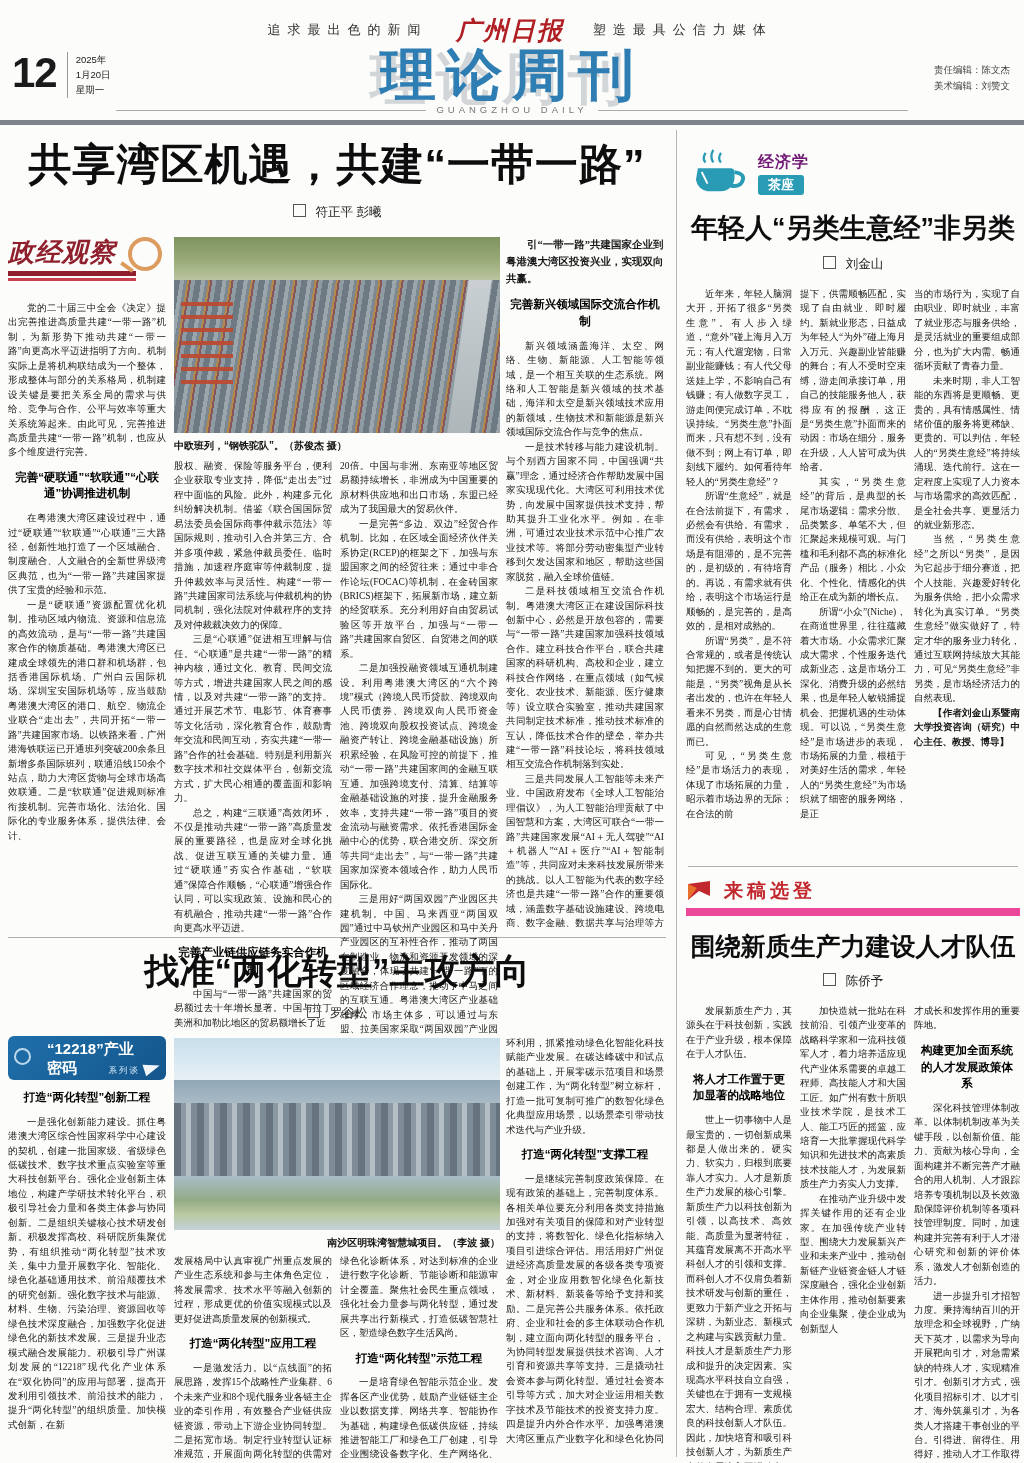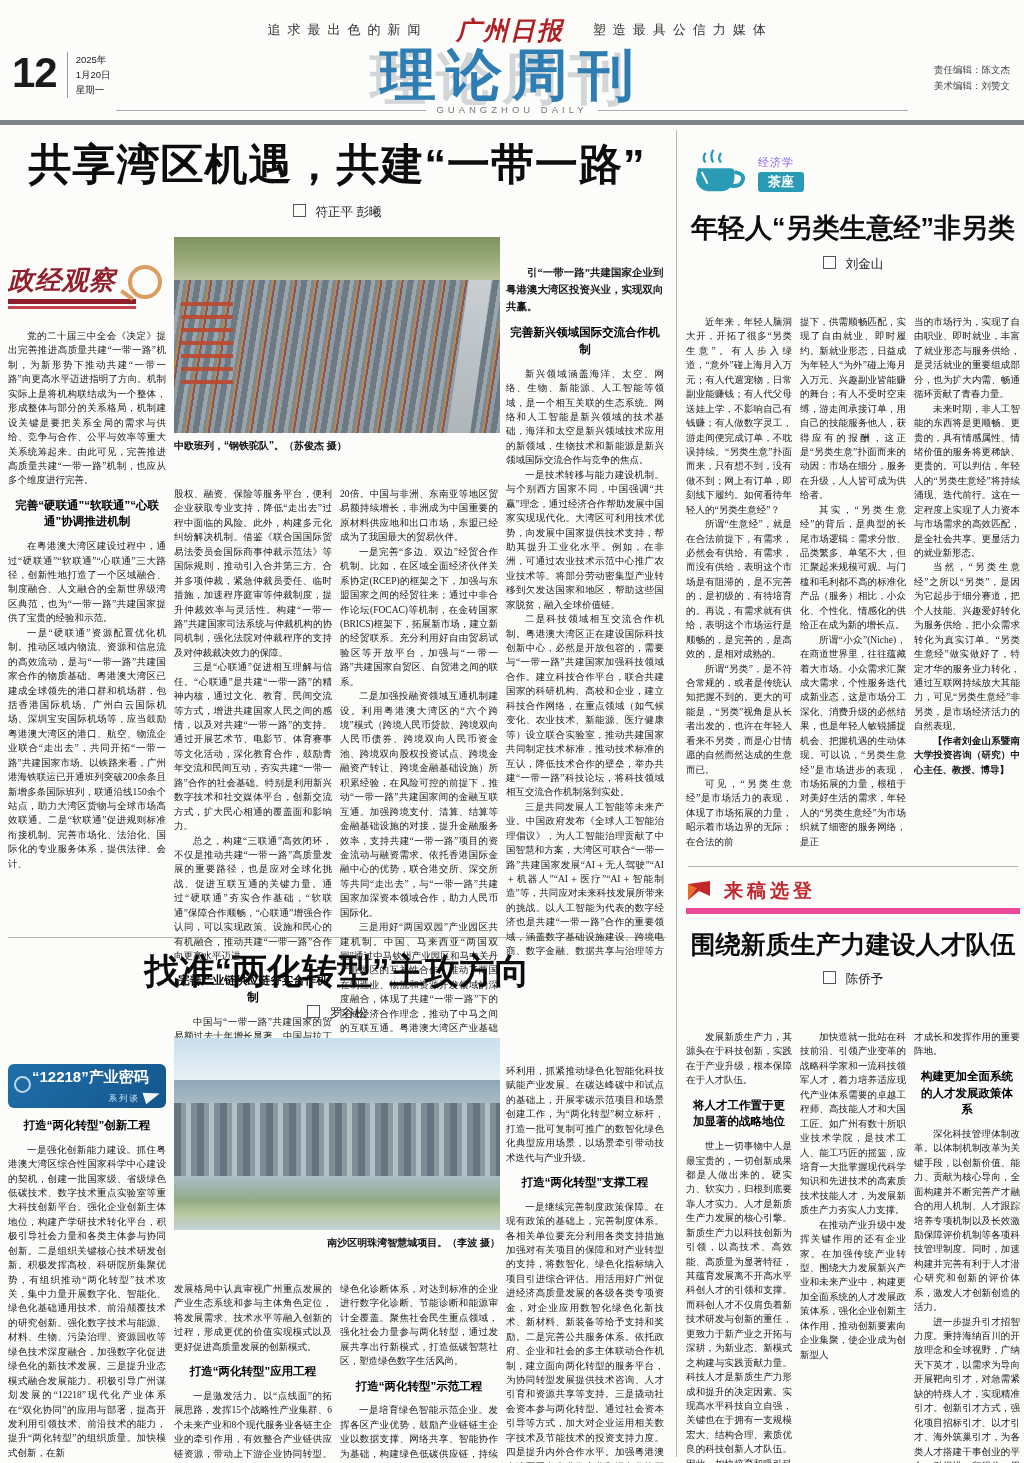--- a/index.html
+++ b/index.html
@@ -20,21 +20,21 @@
   .head-bar{position:absolute;top:120px;left:0;width:100%;height:5px;background:#7d848b;}
   
   .vrule{position:absolute;left:676px;top:130px;bottom:6px;width:1px;background:#b6b6b2;}
   .hrule-left{position:absolute;left:8px;top:937px;width:658px;height:1px;background:#b0b0ac;}
   .hrule-right{position:absolute;left:688px;top:866px;width:330px;height:1px;background:#b0b0ac;}
   .art{position:absolute;}
   .hl{width:100%;text-align:center;font-weight:900;color:#0d0d0d;font-family:"Liberation Sans",sans-serif;}
   .byline{width:100%;text-align:center;font-size:12.5px;color:#222;margin-top:10px;}
   .byline .bx{display:inline-block;width:11px;height:11px;border:1.5px solid #555;vertical-align:-1px;margin-right:10px;}
   .cols{display:flex;position:relative;margin-top:14px;}
-  .col{overflow:hidden;margin-top:28px;}
+  .col{overflow:hidden;}
   .bt{margin:0;font-size:9.5px;line-height:1.52;text-align:justify;text-indent:2em;
       font-family:"Liberation Serif",serif;color:#161616;}
   .sub{font-size:11.5px;font-weight:bold;text-align:center;margin:9px 4px;line-height:1.45;
        font-family:"Liberation Sans",sans-serif;color:#000;}
   .fnote{font-weight:bold;}
   .intro-q{margin:2px 0 6px;font-size:10.5px;font-weight:bold;line-height:1.6;text-indent:2em;
        font-family:"Liberation Serif",serif;}
   .caption{font-size:10px;font-weight:bold;text-align:left;margin-top:4px;color:#111;
        font-family:"Liberation Sans",sans-serif;}
   
@@ -55,30 +55,30 @@
        background:linear-gradient(180deg,#a9bdc8 0%,#93ab85 45%,#b9c9a0 70%,#c3d1d8 100%);}
   
   .badge-zj{position:relative;width:158px;height:58px;margin-bottom:8px;}
   .badge-zj .txt{font-size:26px;font-weight:900;color:#8f1f2c;letter-spacing:1px;font-style:italic;}
   .badge-zj .bar1{position:absolute;left:0;top:36px;width:128px;height:5px;background:#8f1f2c;}
   .badge-zj .bar2{position:absolute;left:0;top:43px;width:128px;height:3px;background:#c5424e;}
   .badge-zj .mag{position:absolute;left:120px;top:2px;width:26px;height:26px;border:4px solid #dd9c5f;border-radius:50%;}
   .badge-zj .mag:after{content:"";position:absolute;left:-12px;top:24px;width:14px;height:4px;background:#dd9c5f;transform:rotate(35deg);}
   .badge-tea{display:flex;align-items:center;height:62px;margin-left:6px;}
   .badge-tea .labels{margin-left:8px;}
-  .badge-tea .t1{font-size:11px;font-weight:400;color:#8b5cf6;letter-spacing:1px;}
+  .badge-tea .t1{font-size:16px;font-weight:700;color:#701a75;letter-spacing:1px;}
   .badge-tea .t2{display:inline-block;margin-top:2px;padding:1px 10px;font-size:13px;font-weight:bold;color:#fff;background:#2a9bb5;border-radius:3px;}
   .badge-12218{position:relative;width:158px;height:44px;background:linear-gradient(135deg,#1f6faa,#14568c);
-       border-radius:6px;color:#fff;margin-bottom:8px;padding:4px 8px;box-sizing:border-box;}
+       border-radius:6px;color:#fff;margin-bottom:8px;padding:4px 23px;box-sizing:border-box;}
   .badge-12218 .line1{font-size:15px;font-weight:900;letter-spacing:0;}
   .badge-12218 .line2{position:absolute;right:26px;bottom:3px;font-size:8.5px;color:#cfe3f2;letter-spacing:2px;}
   .badge-12218 .plane{position:absolute;right:6px;bottom:6px;width:0;height:0;border-left:16px solid #fff;
        border-top:6px solid transparent;border-bottom:6px solid transparent;transform:rotate(-18deg);opacity:.95;}
   .badge-12218 .ring{position:absolute;left:6px;top:12px;width:13px;height:13px;border:2px solid #bcd8ec;border-radius:50%;}
-  .badge-lg{display:flex;align-items:center;border-bottom:6px solid #ec4899;padding-bottom:4px;}
+  .badge-lg{display:flex;align-items:center;border-bottom:8px solid #ec4899;padding-bottom:4px;}
   .badge-lg .txt{font-size:19px;font-weight:900;color:#c1272d;letter-spacing:4px;margin-left:8px;}
   
   .cup-svg{width:58px;height:52px;}
   .ribbon-svg{width:30px;height:24px;}
 </style>
 </head>
 <body>
 
 <div class="page">
 
@@ -250,21 +250,21 @@
     <div class="byline"><span class="bx"></span><span>陈侨予</span></div>
     <div class="cols" style="height:470px;">
       <div class="col" style="width:106px;margin-right:8px;height:470px;">
         <p class="bt">发展新质生产力，其源头在于科技创新，实践在于产业升级，根本保障在于人才队伍。</p>
         <h4 class="sub">将人才工作置于更加显著的战略地位</h4>
         <p class="bt">世上一切事物中人是最宝贵的，一切创新成果都是人做出来的。硬实力、软实力，归根到底要靠人才实力。人才是新质生产力发展的核心引擎。新质生产力以科技创新为引领，以高技术、高效能、高质量为显著特征，其蕴育发展离不开高水平科创人才的引领和支撑。而科创人才不仅肩负着新技术研发与创新的重任，更致力于新产业之开拓与深耕，为新业态、新模式之构建与实践贡献力量。科技人才是新质生产力形成和提升的决定因素。实现高水平科技自立自强，关键也在于拥有一支规模宏大、结构合理、素质优良的科技创新人才队伍。因此，加快培育和吸引科技创新人才，为新质生产力的发展注入不竭动力，已成为一项紧迫而重要的战略任务。</p>
 
       </div>
       <div class="col" style="width:106px;margin-right:8px;height:470px;">
         <p class="bt">加快造就一批站在科技前沿、引领产业变革的战略科学家和一流科技领军人才，着力培养适应现代产业体系需要的卓越工程师、高技能人才和大国工匠。如广州有数十所职业技术学院，是技术工人、能工巧匠的摇篮，应培育一大批掌握现代科学知识和先进技术的高素质技术技能人才，为发展新质生产力夯实人力支撑。</p>
-        <p class="bt">在推动产业升级中发挥关键作用的还有企业家。在加强传统产业转型、围绕大力发展新兴产业和未来产业中，构建更加全面系统的人才发展政策体系，强化企业创新主体作用，推动创新要素向企业集聚，使企业成为创新型人</p>
+        <p class="bt">在推动产业升级中发挥关键作用的还有企业家。在加强传统产业转型、围绕大力发展新兴产业和未来产业中，推动创新链产业链资金链人才链深度融合，强化企业创新主体作用，推动创新要素向企业集聚，使企业成为创新型人</p>
       </div>
       <div class="col" style="width:106px;height:470px;">
         <p class="bt" style="text-indent:0;">才成长和发挥作用的重要阵地。</p>
         <h4 class="sub">构建更加全面系统的人才发展政策体系</h4>
         <p class="bt">深化科技管理体制改革。以体制机制改革为关键手段，以创新价值、能力、贡献为核心导向，全面构建并不断完善产才融合的用人机制、人才跟踪培养专项机制以及长效激励保障评价机制等各项科技管理制度。同时，加速构建并完善有利于人才潜心研究和创新的评价体系，激发人才创新创造的活力。</p>
         <p class="bt">进一步提升引才招智力度。秉持海纳百川的开放理念和全球视野，广纳天下英才，以需求为导向开展靶向引才，对急需紧缺的特殊人才，实现精准引才。创新引才方式，强化项目招标引才、以才引才、海外筑巢引才，为各类人才搭建干事创业的平台。引得进、留得住、用得好，推动人才工作取得实效。</p>
 
       </div>
     </div>
   </div>

